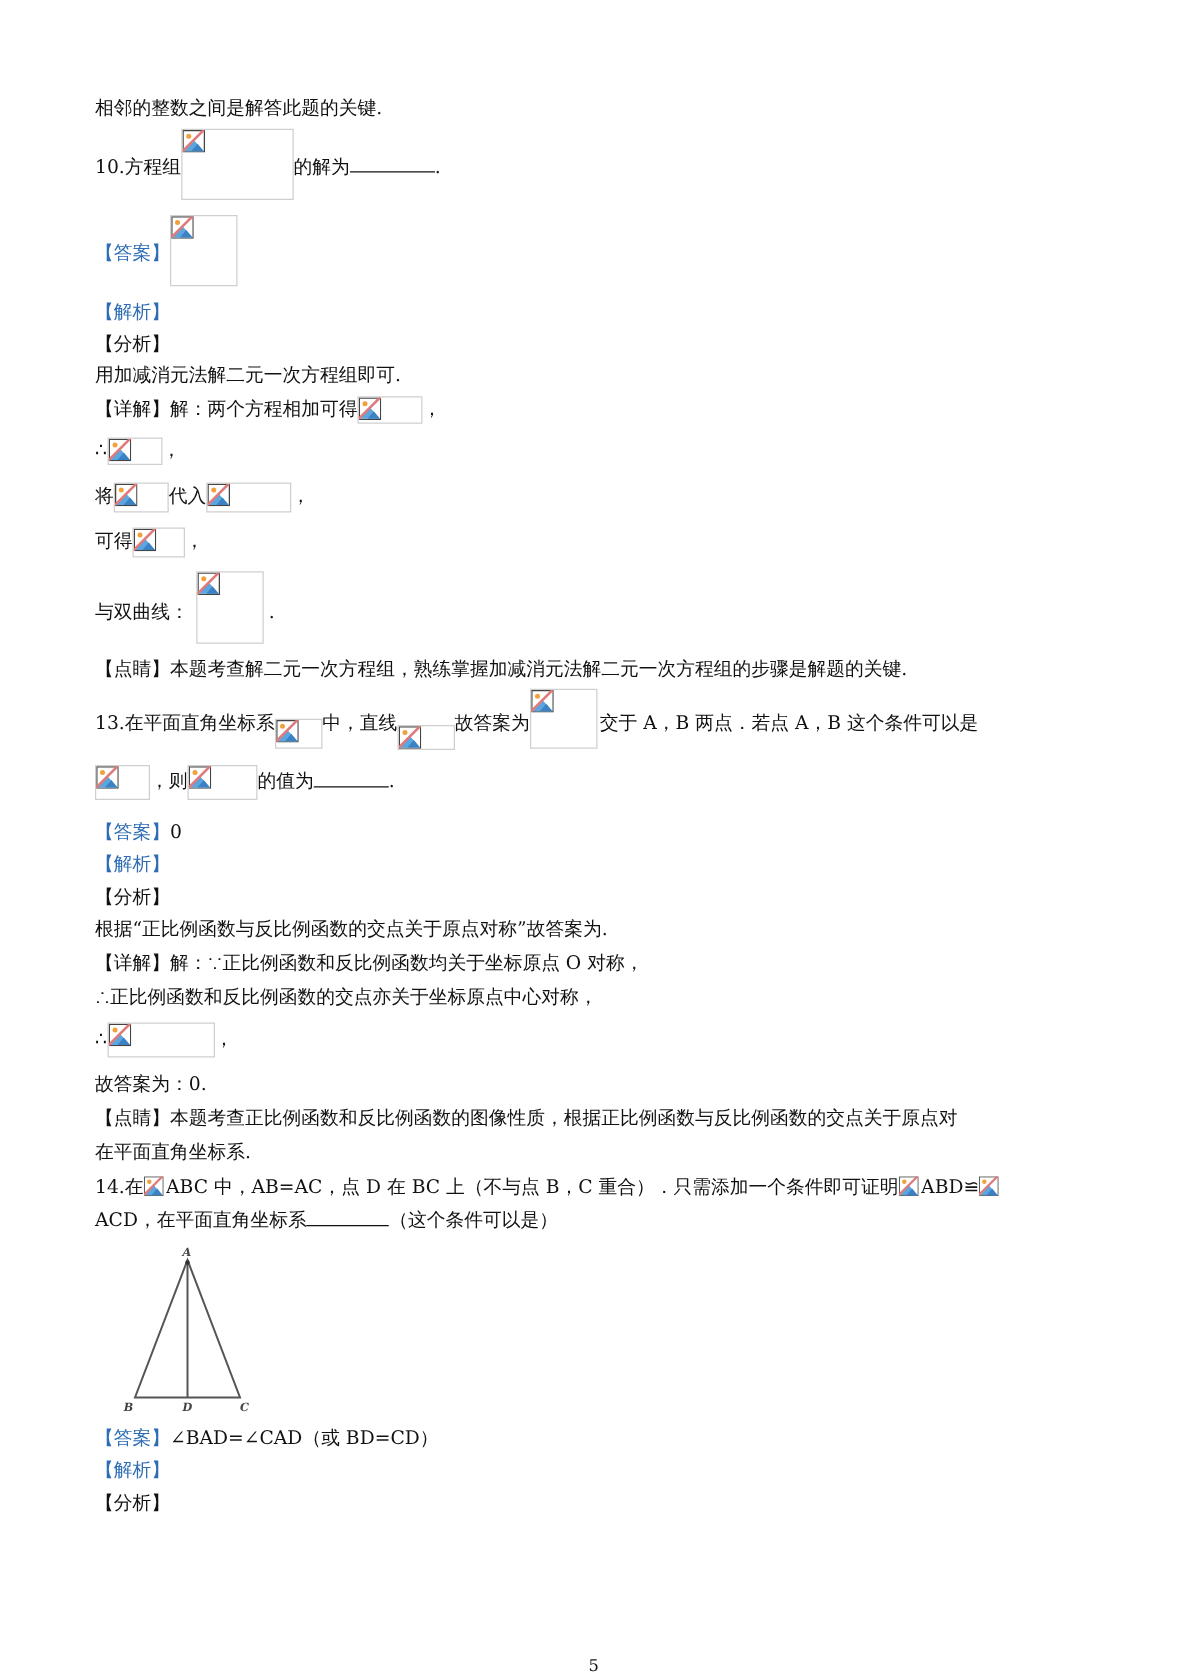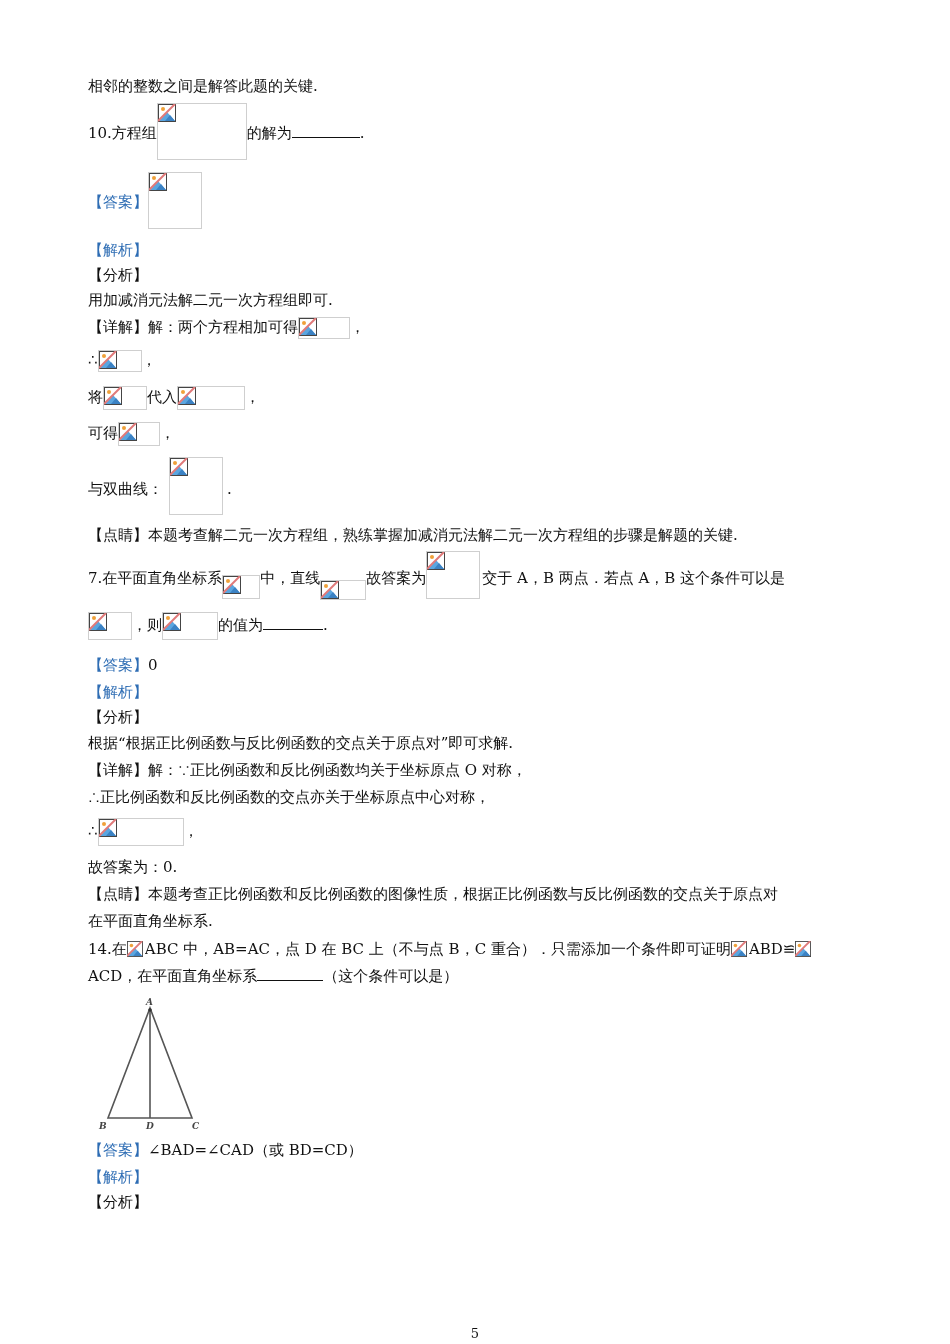--- a/index.html
+++ b/index.html
@@ -1,21 +1,21 @@
 <!DOCTYPE html>
 <html><head>
 <meta charset="utf-8">
 <style>
   html, body { margin: 0; padding: 0; background: #ffffff; }
   body {
     width: 950px; height: 1344px; position: relative; overflow: hidden;
     font-family: "DejaVu Serif", "Liberation Serif", serif;
     color: #111; font-size: 15px;
   }
-  .line { position: absolute; left: 88px; white-space: nowrap; line-height: 20px; }
+  .line { position: absolute; left: 76px; white-space: nowrap; line-height: 20px; }
   .blue { color: #2e6db4; font-family: Liberation Serif, serif; }
   .img-ph {
     display: inline-block; position: relative; box-sizing: border-box;
     border: 1px solid #cfcfcf; background: #fff; vertical-align: middle;
   }
   .img-ph .bi {
     position: absolute; left: 0; top: 0; width: 18px; height: 18px;
   }
   .img-ph.inline { vertical-align: -3px; border: none; width: 18px; height: 16px; }
   .blank { display: inline-block; border-bottom: 1px solid #111; height: 14px; }
@@ -85,21 +85,21 @@
   <span style="position:relative;top:22px">与双曲线：</span><span class="img-ph" style="width:54px;height:58px;vertical-align:top;margin-left:6px"><svg class="bi">
         <use href="#broken-img"></use>
       </svg></span><span style="position:relative;top:22px;margin-left:4px">.</span>
 </div>
 
 <div class="line" style="top:525px">
   <span>【点睛】</span><span>本题考查解二元一次方程组，熟练掌握加减消元法解二元一次方程组的步骤是解题的关键.</span>
 </div>
 
 <div class="line" style="top:551px;height:50px">
-  <span style="position:relative;top:17px">7.在平面直角坐标系</span><span class="img-ph" style="width:38px;height:24px;vertical-align:top;margin-top:24px"><svg class="bi">
+  <span style="position:relative;top:17px">13.在平面直角坐标系</span><span class="img-ph" style="width:38px;height:24px;vertical-align:top;margin-top:24px"><svg class="bi">
         <use href="#broken-img"></use>
       </svg></span><span style="position:relative;top:17px">中，直线</span><span class="img-ph" style="width:46px;height:20px;vertical-align:top;margin-top:29px"><svg class="bi">
         <use href="#broken-img"></use>
       </svg></span><span style="position:relative;top:17px">故答案为</span><span class="img-ph" style="width:54px;height:48px;vertical-align:top"><svg class="bi">
         <use href="#broken-img"></use>
       </svg></span><span style="position:relative;top:17px;margin-left:2px">交于 A，B 两点．若点 A，B 这个条件可以是</span>
 </div>
 
 <div class="line" style="top:612px">
   <span class="img-ph" style="width:44px;height:28px"><svg class="bi">
@@ -107,21 +107,21 @@
       </svg></span><span>，则</span><span class="img-ph" style="width:56px;height:28px"><svg class="bi">
         <use href="#broken-img"></use>
       </svg></span><span>的值为</span><span class="blank" style="width:60px"></span><span>.</span>
 </div>
 
 <div class="line" style="top:655px">
   <span class="blue">【答案】</span><span>0</span>
 </div>
 <div class="line blue" style="top:682px">【解析】</div>
 <div class="line" style="top:707px">【分析】</div>
-<div class="line" style="top:733px">根据“根据正比例函数与反比例函数的交点关于原点对”即可求解.</div>
+<div class="line" style="top:733px">根据“正比例函数与反比例函数的交点关于原点对称”故答案为.</div>
 <div class="line" style="top:760px">
   <span>【详解】</span><span>解：∵正比例函数和反比例函数均关于坐标原点 O 对称，</span>
 </div>
 <div class="line" style="top:787px">∴正比例函数和反比例函数的交点亦关于坐标原点中心对称，</div>
 <div class="line" style="top:818px">
   <span>∴</span><span class="img-ph" style="width:86px;height:28px"><svg class="bi">
         <use href="#broken-img"></use>
       </svg></span><span>，</span>
 </div>
 <div class="line" style="top:857px">故答案为：0.</div>

